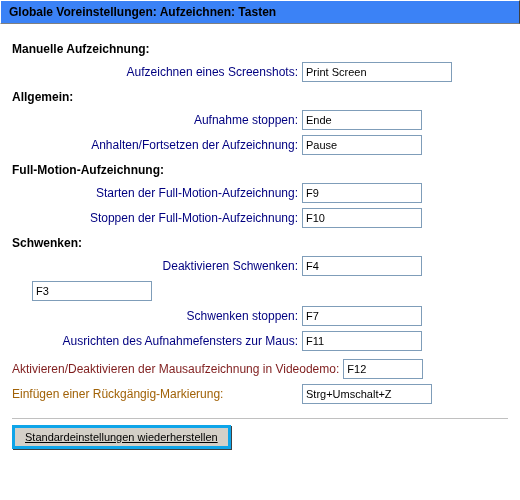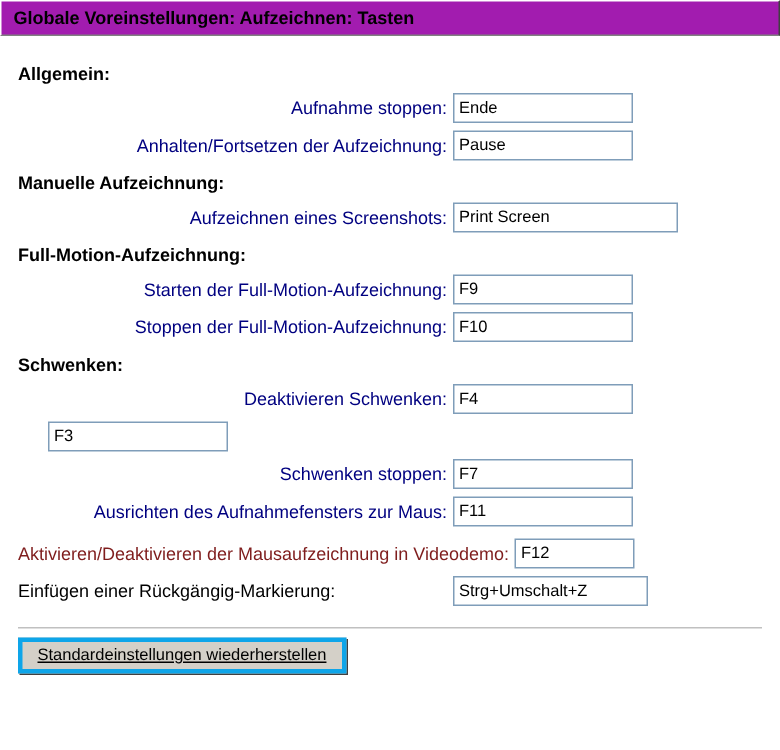--- a/index.html
+++ b/index.html
@@ -5,21 +5,21 @@
     * { box-sizing: border-box; margin: 0; padding: 0; }
     body {
       font-family: Arial, sans-serif;
       font-size: 12px;
       background: #ffffff;
       color: #000000;
       width: 520px;
       min-height: 500px;
     }
     .title-bar {
-      background: #a21caf;
+      background: #3b82f6;
       border-bottom: 1px solid #808080;
       padding: 4px 8px;
       font-weight: bold;
       font-size: 12px;
       border-top: 1px solid #ffffff;
       border-left: 1px solid #ffffff;
       border-right: 1px solid #404040;
     }
     .main-content {
       padding: 10px 12px;
@@ -73,41 +73,41 @@
   </style>
 </head>
 <body>
 
 <div class="title-bar">
   <span>Globale Voreinstellungen: Aufzeichnen: Tasten</span>
 </div>
 
 <div class="main-content">
 
+  <div style="margin-top:8px;">
+    <div class="section-header">
+      <span>Manuelle Aufzeichnung:</span>
+    </div>
+    <div class="form-row">
+      <span class="form-label" style="flex:0 0 270px;">Aufzeichnen eines Screenshots:</span>
+      <input class="form-input form-input-wide" type="text" value="Print Screen" style="">
+    </div>
+  </div>
+
   <div>
     <div class="section-header">
       <span>Allgemein:</span>
     </div>
     <div class="form-row">
       <span class="form-label" style="flex:0 0 270px;">Aufnahme stoppen:</span>
       <input class="form-input" type="text" value="Ende" style="">
     </div>
     <div class="form-row">
       <span class="form-label" style="flex:0 0 270px;">Anhalten/Fortsetzen der Aufzeichnung:</span>
       <input class="form-input" type="text" value="Pause" style="">
-    </div>
-  </div>
-
-  <div style="margin-top:8px;">
-    <div class="section-header">
-      <span>Manuelle Aufzeichnung:</span>
-    </div>
-    <div class="form-row">
-      <span class="form-label" style="flex:0 0 270px;">Aufzeichnen eines Screenshots:</span>
-      <input class="form-input form-input-wide" type="text" value="Print Screen" style="">
     </div>
   </div>
 
   <div style="margin-top:8px;">
     <div class="section-header">
       <span>Full-Motion-Aufzeichnung:</span>
     </div>
     <div class="form-row">
       <span class="form-label" style="flex:0 0 270px;">Starten der Full-Motion-Aufzeichnung:</span>
       <input class="form-input" type="text" value="F9" style="">
@@ -138,21 +138,21 @@
       <input class="form-input" type="text" value="F11" style="">
     </div>
   </div>
 
   <div style="margin-top:8px;">
     <div class="form-row" style="margin-left:0;">
       <span class="form-label" style="flex:0 0 290px; color:#7f1d1d; text-align:left;">Aktivieren/Deaktivieren der Mausaufzeichnung in Videodemo:</span>
       <input class="form-input" type="text" style="flex: 0 0 80px; min-width: 80px;" value="F12">
     </div>
     <div class="form-row" style="margin-left:0; margin-top:5px;">
-      <span class="form-label" style="flex:0 0 290px; color:#000000; text-align:left;">Einfügen einer Rückgängig-Markierung:</span>
+      <span class="form-label" style="flex:0 0 290px; color:#a16207; text-align:left;">Einfügen einer Rückgängig-Markierung:</span>
       <input class="form-input form-input-wide" type="text" style="flex: 0 0 130px; min-width: 130px;" value="Strg+Umschalt+Z">
     </div>
   </div>
 
   <div class="bottom-bar">
     <button class="restore-btn">Standardeinstellungen wiederherstellen</button>
   </div>
 
 </div>
 

